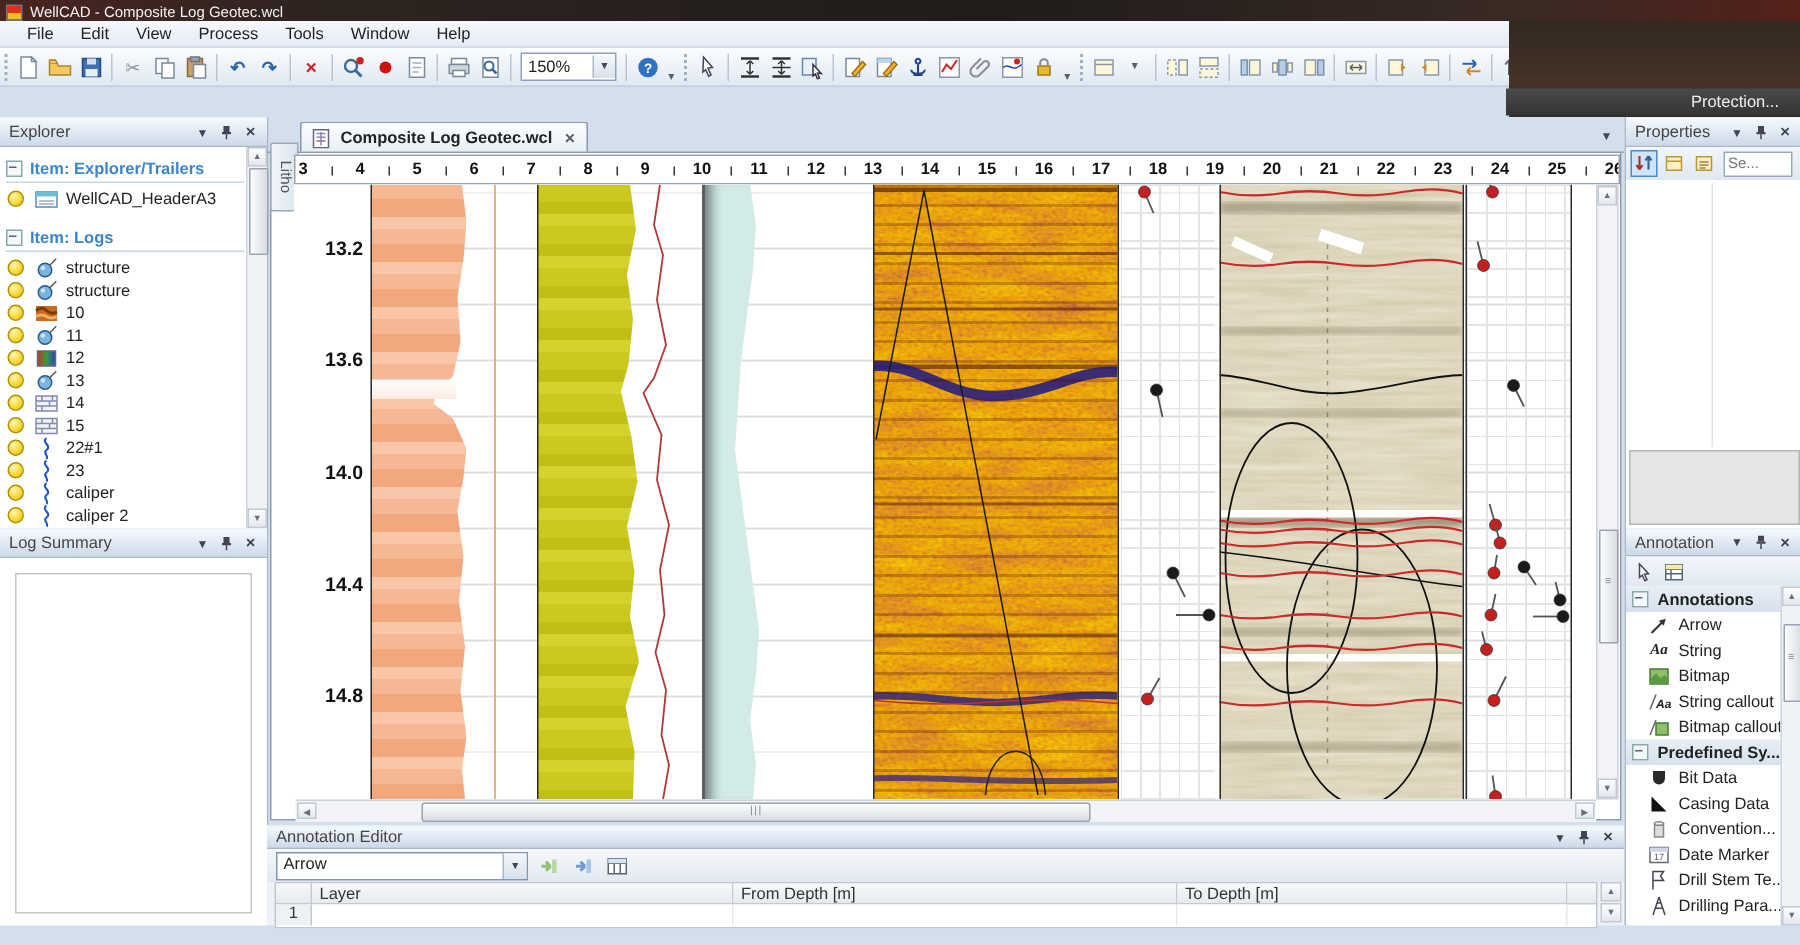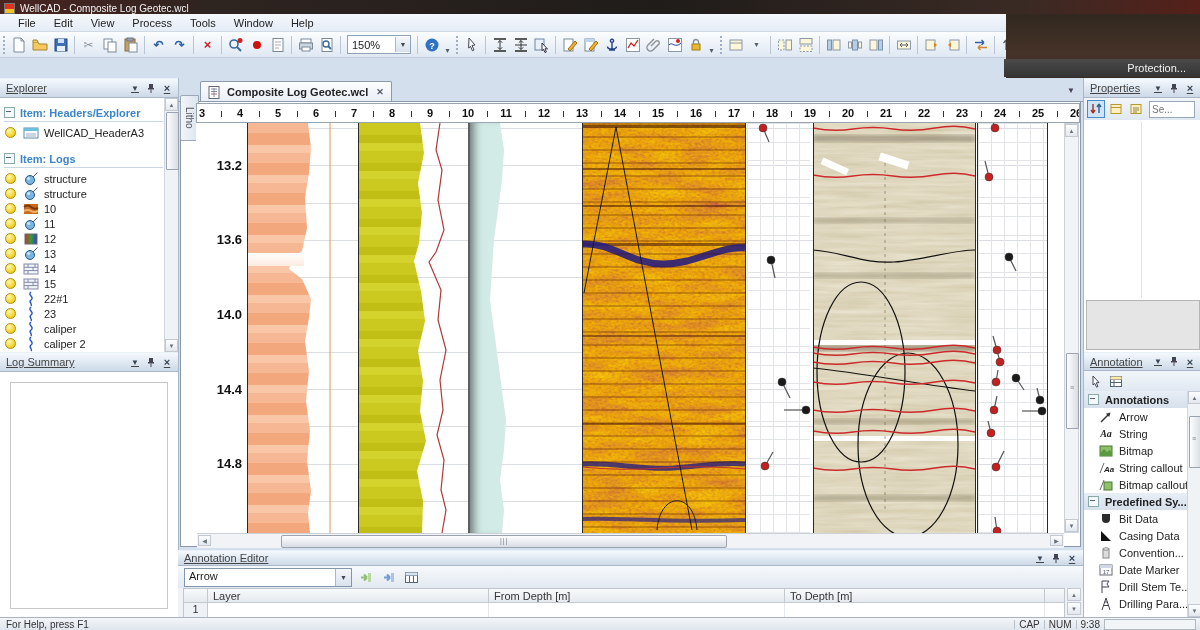--- a/index.html
+++ b/index.html
@@ -29,21 +29,21 @@
     background:repeating-linear-gradient(180deg,#9fb0c2 0 2px,transparent 2px 4px);width:2px;}
   .tchev{width:11px;height:20px;font-size:8px;color:#55606e;display:flex;align-items:flex-end;justify-content:center;flex:0 0 auto;}
   .g{font-size:12px;line-height:16px;}
   #zoomcombo{width:62px;height:17px;background:#fff;border:1px solid #8ea2b8;display:flex;align-items:center;margin:0 3px;flex:0 0 auto;}
   #zoomcombo .zv{flex:1;padding-left:4px;font-size:11px;}
   #zoomcombo .zd{width:14px;height:15px;background:linear-gradient(180deg,#f4f7fa,#d8e1ec);border-left:1px solid #aab8c8;
     font-size:7px;color:#445;display:flex;align-items:center;justify-content:center;}
   
   .panel-title{height:20px;background:linear-gradient(180deg,#f4f9fd,#cdd9e8);
     border-bottom:1px solid #a9b8c9;border-top:1px solid #e8f0f8;display:flex;align-items:center;
-    color:#444;padding:0 4px 0 6px;box-sizing:border-box;text-decoration:underline;}
+    color:#444;padding:0 4px 0 6px;box-sizing:border-box;}
   .panel-title .sp{flex:1;}
   .pbtn{width:14px;height:13px;display:flex;align-items:center;justify-content:center;color:#3a4656;
     font-size:8px;margin-left:2px;}
   .pbtn.x{font-size:11px;font-weight:bold;}
   
   #explorer{left:0;top:78px;width:178px;height:274px;background:#fff;border-right:1px solid #a9b8c9;}
   #exp-list{position:absolute;left:0;top:20px;right:13px;bottom:0;overflow:hidden;padding-top:6px;}
   .grow{display:flex;align-items:center;height:17px;border-bottom:1px solid #c9d6e4;margin:0 2px 3px 4px;}
   .grow .glabel{color:#3c85c8;font-weight:bold;margin-left:5px;}
   .minusbox{width:9px;height:9px;border:1px solid #8aa;background:#f4f8fb;position:relative;flex:0 0 auto;}
@@ -439,21 +439,21 @@
             <rect x="2" y="0" width="4" height="4" fill="#445"></rect>
             <rect x="1" y="4" width="6" height="1.5" fill="#445"></rect>
             <rect x="3.5" y="5.5" width="1" height="3.5" fill="#445"></rect>
           </svg>
       </span>
       <span class="pbtn x">×</span>
     </div>
     <div id="exp-list">
         <div class="grow">
       <span class="minusbox"></span>
-      <span class="glabel">Item: Headers/Explorer</span>
+      <span class="glabel">Item: Explorer/Trailers</span>
         </div>
         <div class="irow">
         <span class="bulb"></span>
         <span class="iic">
             <svg width="16" height="16" viewBox="0 0 16 16">
               <rect x="1" y="3" width="14" height="10" fill="#fff" stroke="#5a8ab0"></rect>
               <rect x="1" y="3" width="14" height="3" fill="#6ac0d8"></rect>
               <line x1="3" y1="9" x2="13" y2="9" stroke="#9aabbc"></line>
               <line x1="3" y1="11" x2="13" y2="11" stroke="#9aabbc"></line>
             </svg>
@@ -1094,24 +1094,14 @@
       </div>
     <div class="vscr" style="top:39px;bottom:0;">
       <div class="sarr" style="top:0;">▲</div>
       <div class="sthumb" style="top:25px;height:50px;">
           <span class="gripdots" style="left:2px;top:18px;">≡</span>
         </div>
       <div class="sarr" style="bottom:0;top:auto;">▼</div>
     </div>
   </div>
 
-  <div id="statusbar" class="abs">
-    <span style="padding-left:6px;flex:1;">For Help, press F1</span>
-    <span class="stat-sep"></span>
-    <span>CAP</span>
-    <span class="stat-sep"></span>
-    <span>NUM</span>
-    <span class="stat-sep"></span>
-    <span>9:38</span>
-    <div id="stat-box"></div>
-  </div>
 
 </div>
 
 </body></html>

